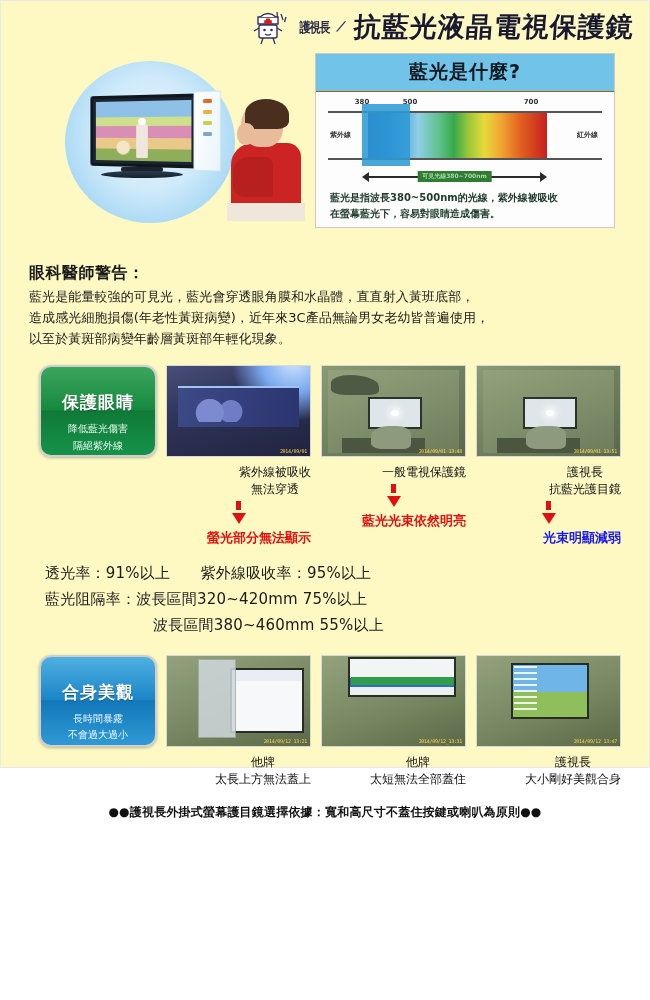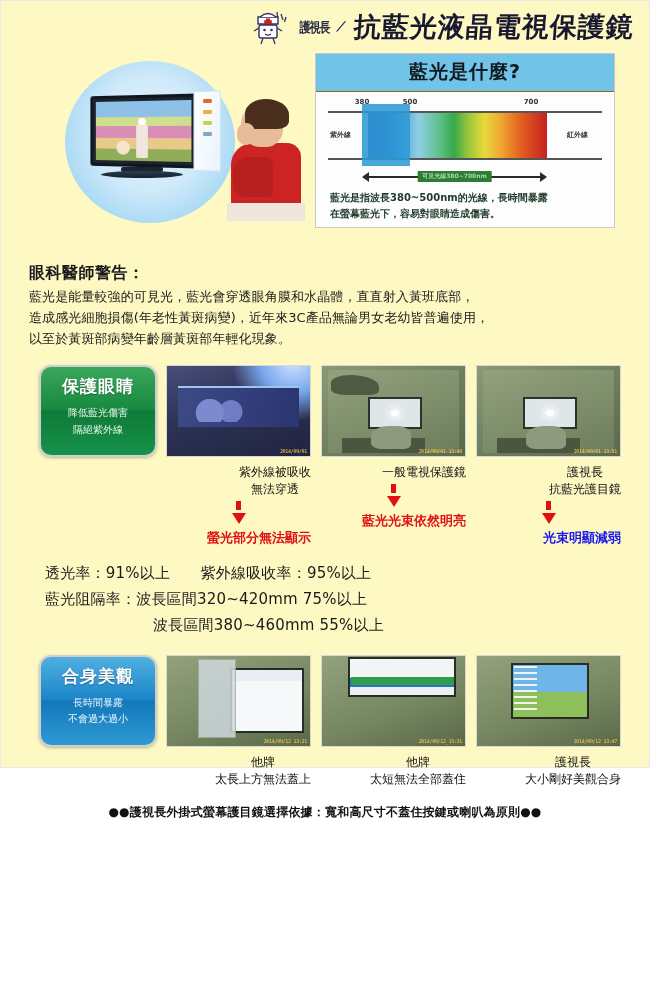--- a/index.html
+++ b/index.html
@@ -224,21 +224,21 @@
     position: absolute;
     left: 34px; top: 6px; width: 48px; height: 62px;
     background: #2e9bd6; opacity: .88;
   }
   .sp-label {
     position: absolute;
     font-size: 7px; font-weight: bold; color: #333;
     top: 32px;
   }
   .sp-label.uv { left: 2px; }
-  .sp-label.ir { right: 14px; }
+  .sp-label.ir { right: 4px; }
   .sp-arrowline {
     position: absolute;
     left: 34px; right: 55px; top: 74px; height: 10px;
   }
   .sp-arrowline .line {
     position: absolute; left: 6px; right: 6px; top: 4px;
     height: 2px; background: #2a2a2a;
   }
   .sp-arrowline .ah {
     position: absolute; top: 0; width: 0; height: 0;
@@ -304,21 +304,21 @@
   .badge.blue {
     background: linear-gradient(#4fb0e0 0%, #1b86c8 48%, #1378ba 50%, #2e9ad4 100%);
     border: 2px solid #cfcfcf;
   }
   .badge-top {
     text-align: center;
     color: #fff;
     font-size: 17px;
     font-weight: bold;
     letter-spacing: 1px;
-    padding-top: 8px;
+    padding-top: 24px;
     text-shadow: 0 1px 1px rgba(0,0,0,.35);
   }
   .badge-sub {
     text-align: center;
     color: #eafbef;
     font-size: 10px;
     line-height: 1.65;
     padding-top: 7px;
   }
   .badge.blue .badge-sub { color: #eaf6ff; }
@@ -551,21 +551,21 @@
         <div class="sp-label ir">紅外線</div>
         <div class="sp-arrowline">
           <div class="ah l"></div>
           <div class="line"></div>
           <div class="ah r"></div>
           <div class="sp-vis">可見光線380~700nm</div>
         </div>
       </div>
 
       <div class="bl-caption">
-        <div>藍光是指波長380~500nm的光線，長時間暴露</div>
+        <div>藍光是指波長380~500nm的光線，紫外線被吸收</div>
         <div>在螢幕藍光下，容易對眼睛造成傷害。</div>
       </div>
     </div>
   </div>
 
   <div class="warn">
     <h2>眼科醫師警告：</h2>
     <p>藍光是能量較強的可見光，藍光會穿透眼角膜和水晶體，直直射入黃班底部，</p>
     <p>造成感光細胞損傷(年老性黃斑病變)，近年來3C產品無論男女老幼皆普遍使用，</p>
     <p>以至於黃斑部病變年齡層黃斑部年輕化現象。</p>

